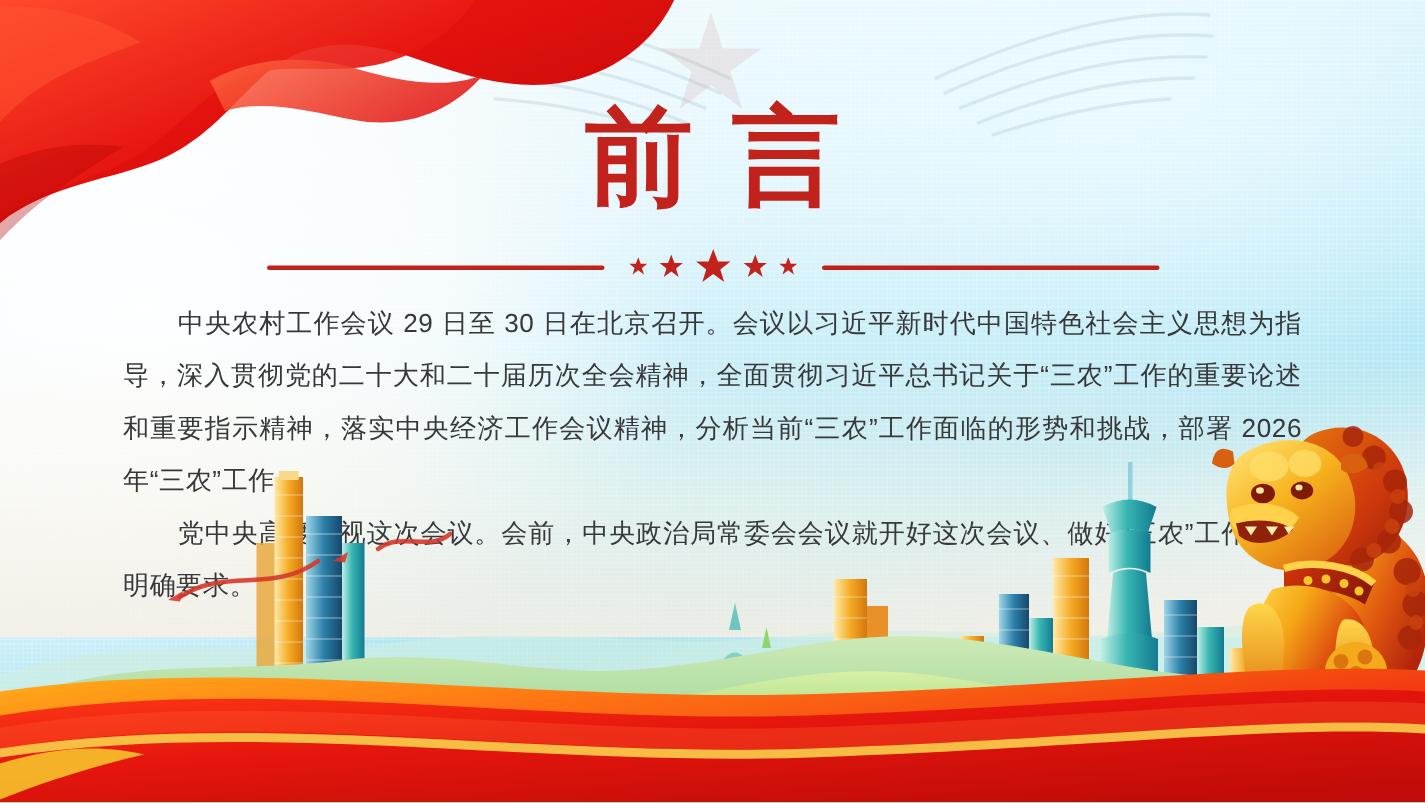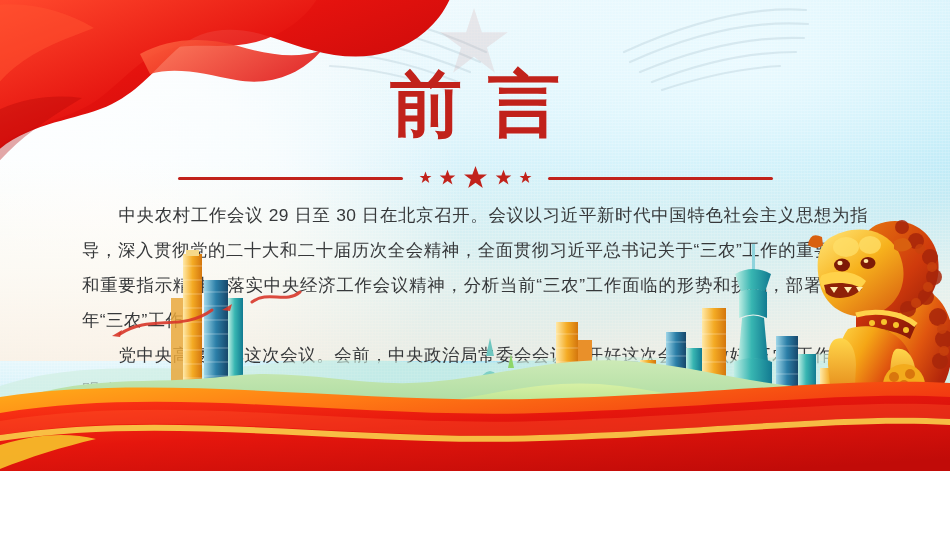--- a/index.html
+++ b/index.html
@@ -1,19 +1,19 @@
 <!DOCTYPE html>
 <html><head>
 <meta charset="utf-8">
 <style>
   html,body{margin:0;padding:0;background:#fff;}
   *{box-sizing:border-box;}
   #slide{
     position:relative;
-    width:950px;height:471px;
+    width:950px;height:535px;
     overflow:hidden;
     font-family:"Liberation Sans","DejaVu Sans",sans-serif;
     background:#5eead4;
   }
 
   
   .sky{
     position:absolute;inset:0;
     background:
       radial-gradient(ellipse 700px 380px at 78% 12%, #eafaff 0%, rgba(234,250,255,0) 62%),

